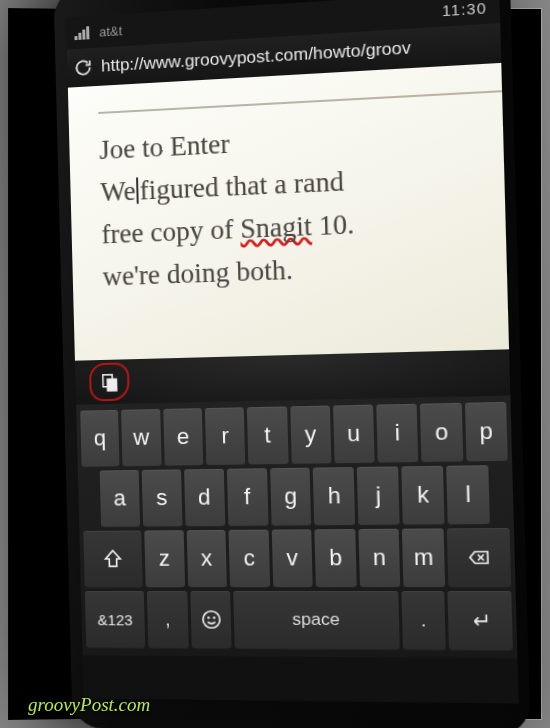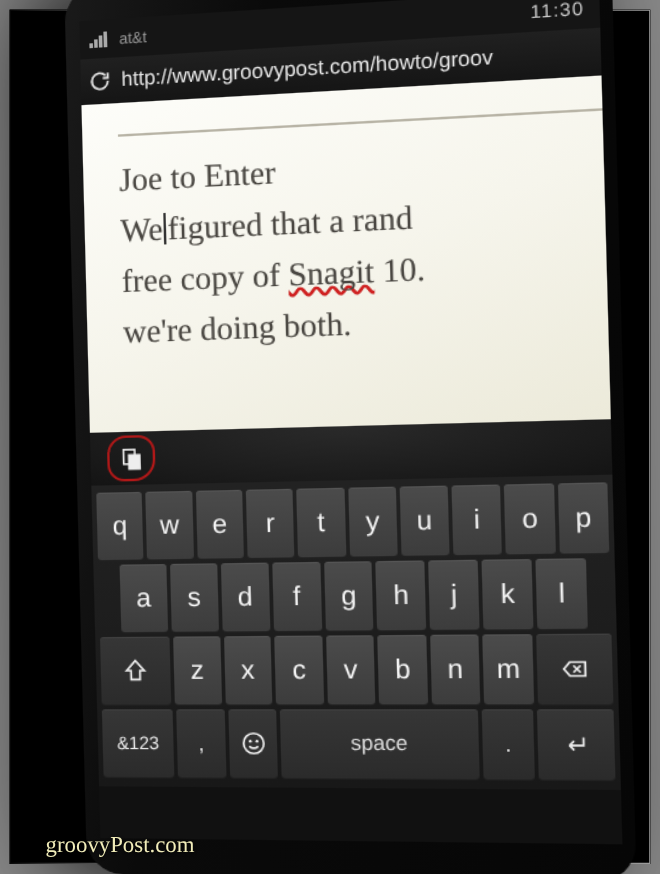--- a/index.html
+++ b/index.html
@@ -157,23 +157,24 @@
   .key.func {
     background: linear-gradient(#363636,#2b2b2b);
     color:#e8e8e8;
     font-size: 18px;
   }
   .key.wide15 { flex: 1.5; }
   .key.space { flex: 4; font-size:17px; color:#ddd; }
   .key svg { width: 22px; height: 22px; }
   .watermark {
     position:absolute;
-    left: 30px;
+    left: 20px;
     bottom: 4px;
-    color: #fef9c3;
+    color: #bef264;
+    font-style: italic;
     font-family: Georgia, serif;
     font-size: 19px;
     text-shadow: 0 1px 3px #000;
     opacity:0.95;
   }
   .shadow-left{
     position:absolute; left:0; top:0; width:90px; height:100%;
     background:linear-gradient(90deg, rgba(0,0,0,0.95), rgba(0,0,0,0));
     pointer-events:none;
   }

